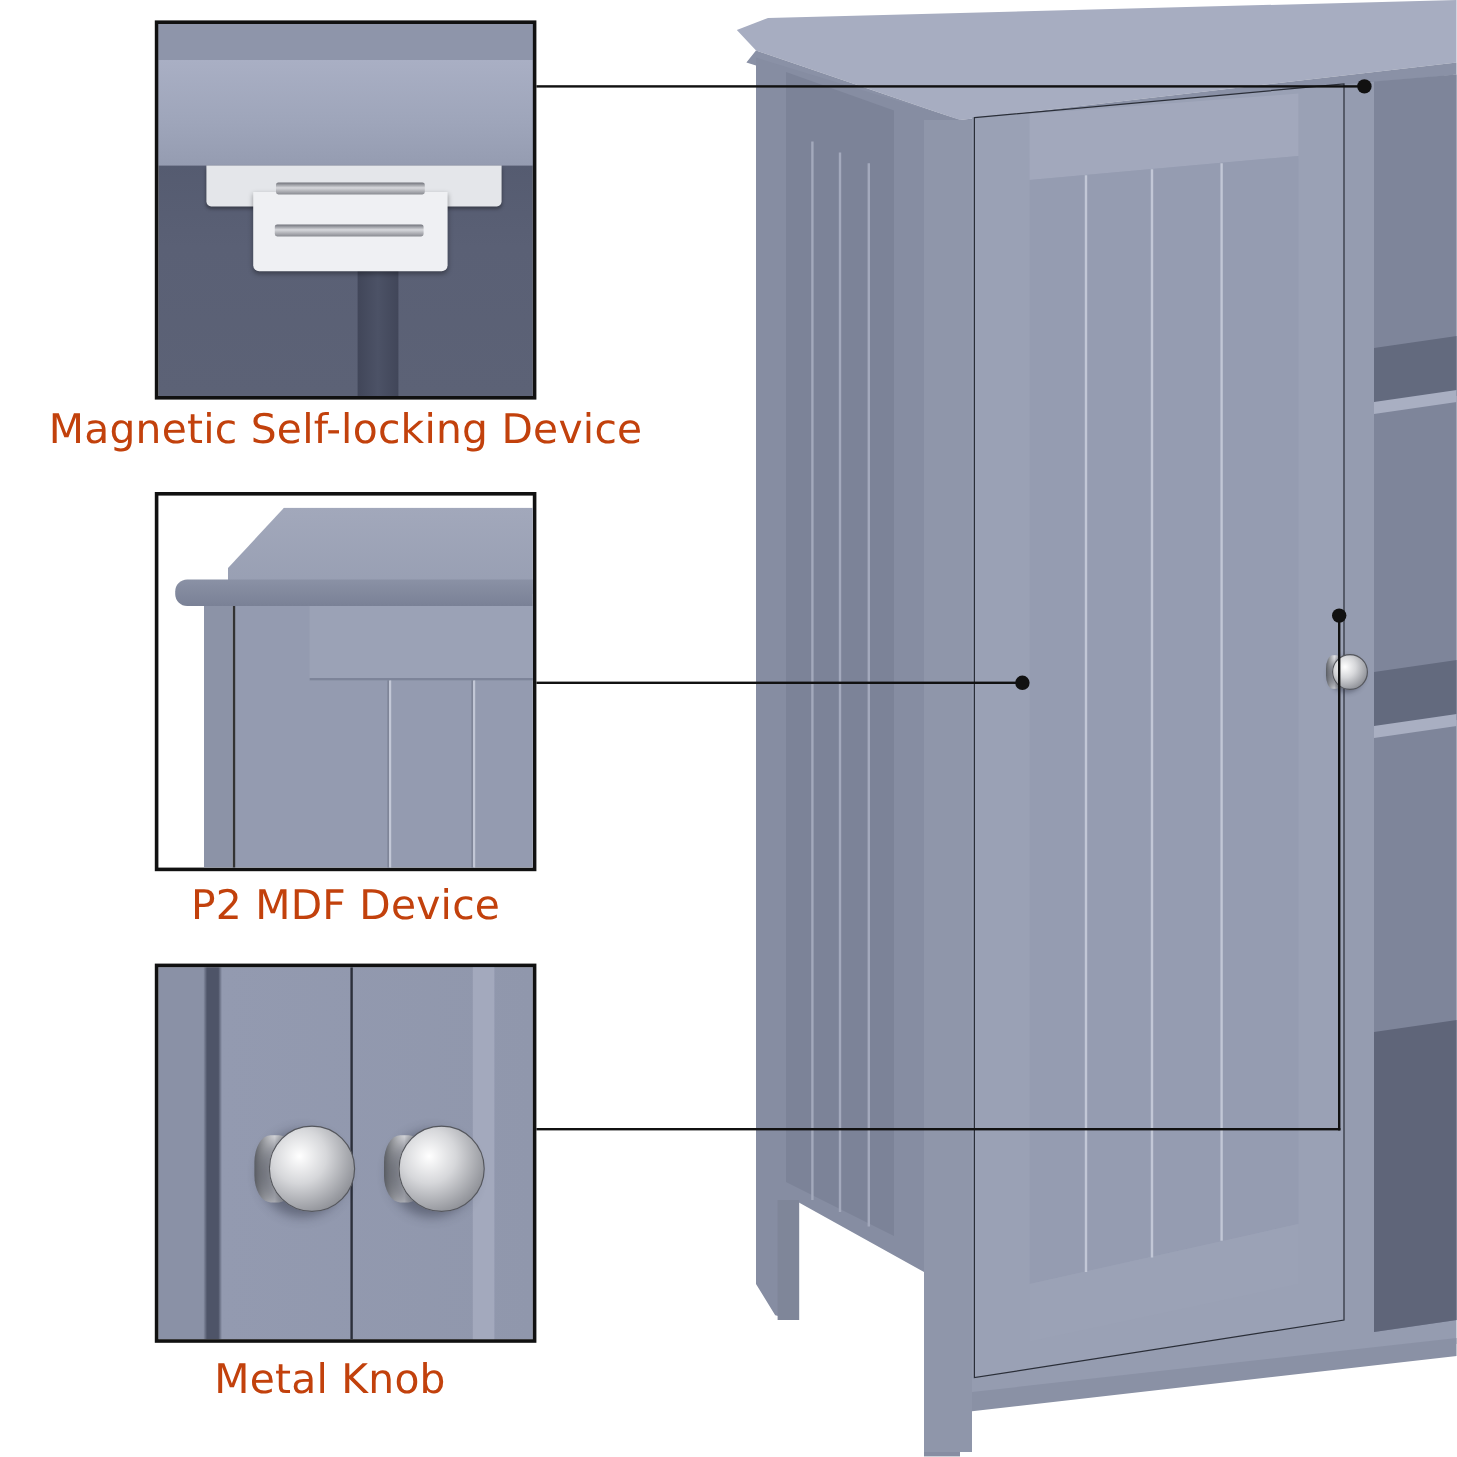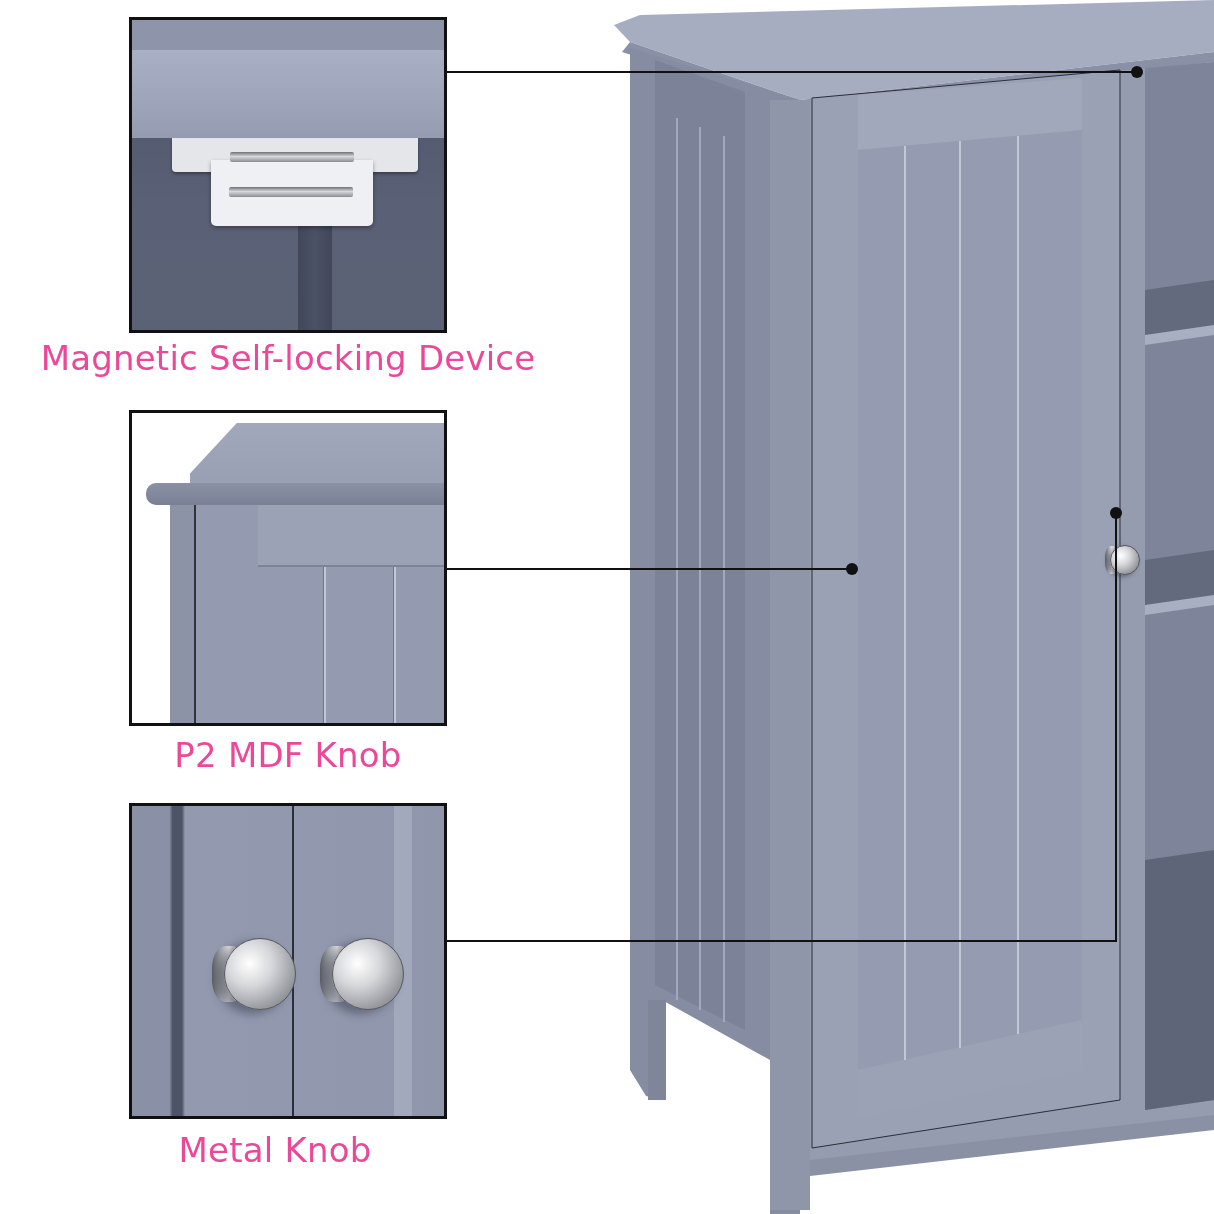--- a/index.html
+++ b/index.html
@@ -1,19 +1,19 @@
 <!DOCTYPE html>
 <html><head>
 <meta charset="utf-8">
 <style>
   html, body { margin: 0; padding: 0; background: #ffffff; }
   body { width: 1214px; height: 1214px; position: relative; overflow: hidden; font-family: "DejaVu Sans", sans-serif; }
 
   .box { position: absolute; border: 3px solid #111; box-sizing: border-box; overflow: hidden; background: #8d94a8; }
-  .caption { position: absolute; color: #ec4899; font-size: 34px; text-align: center; white-space: nowrap; letter-spacing: 0.2px; }
+  .caption { position: absolute; color: #c2410c; font-size: 34px; text-align: center; white-space: nowrap; letter-spacing: 0.2px; }
 
   
   #box1 { left: 129px; top: 17px; width: 318px; height: 316px; background: linear-gradient(#4c5368, #5a6075 60%, #5c6276); }
   #box1 .top-edge { position:absolute; left:0; top:0; width:100%; height:30px; background:#8e95aa; }
   #box1 .top-panel { position:absolute; left:0; top:30px; width:100%; height:88px; background: linear-gradient(#a9afc4, #9ea5ba 60%, #959cb1); }
   #box1 .post { position:absolute; left:166px; top:190px; width:34px; height:130px; background: linear-gradient(90deg,#414659,#4c5266,#414659); }
   #box1 .latch-base { position:absolute; left:40px; top:118px; width:246px; height:34px; background:#e4e6ea; border-radius:0 0 4px 4px; box-shadow: 0 2px 3px rgba(0,0,0,.35); }
   #box1 .latch-body { position:absolute; left:79px; top:140px; width:162px; height:66px; background:#eff0f3; border-radius:0 0 5px 5px; box-shadow: 0 2px 4px rgba(0,0,0,.35); }
   #box1 .magnet { position:absolute; width:124px; height:10px; background: linear-gradient(#6e7078,#d7d8dc 45%,#8a8c92); border-radius:2px; }
 
@@ -55,21 +55,21 @@
 <div id="box2" class="box">
   <div class="slab-top"></div>
   <div class="slab-edge"></div>
   <div class="side"></div>
   <div class="door">
     <div class="rail"></div>
     <div class="groove" style="left:128px;"></div>
     <div class="groove" style="left:198px;"></div>
   </div>
 </div>
-<div class="caption" style="left:129px; top:735px; width:318px;">P2 MDF Knob</div>
+<div class="caption" style="left:129px; top:735px; width:318px;">P2 MDF Device</div>
 
 <div id="box3" class="box">
   <div class="split"></div>
   <div class="stile"></div>
   <div class="knob-base" style="left:80px; top:140px;"></div>
   <div class="knob" style="left:92px; top:132px;"></div>
   <div class="knob-base" style="left:188px; top:140px;"></div>
   <div class="knob" style="left:200px; top:132px;"></div>
 </div>
 <div class="caption" style="left:116px; top:1130px; width:318px;">Metal Knob</div>

